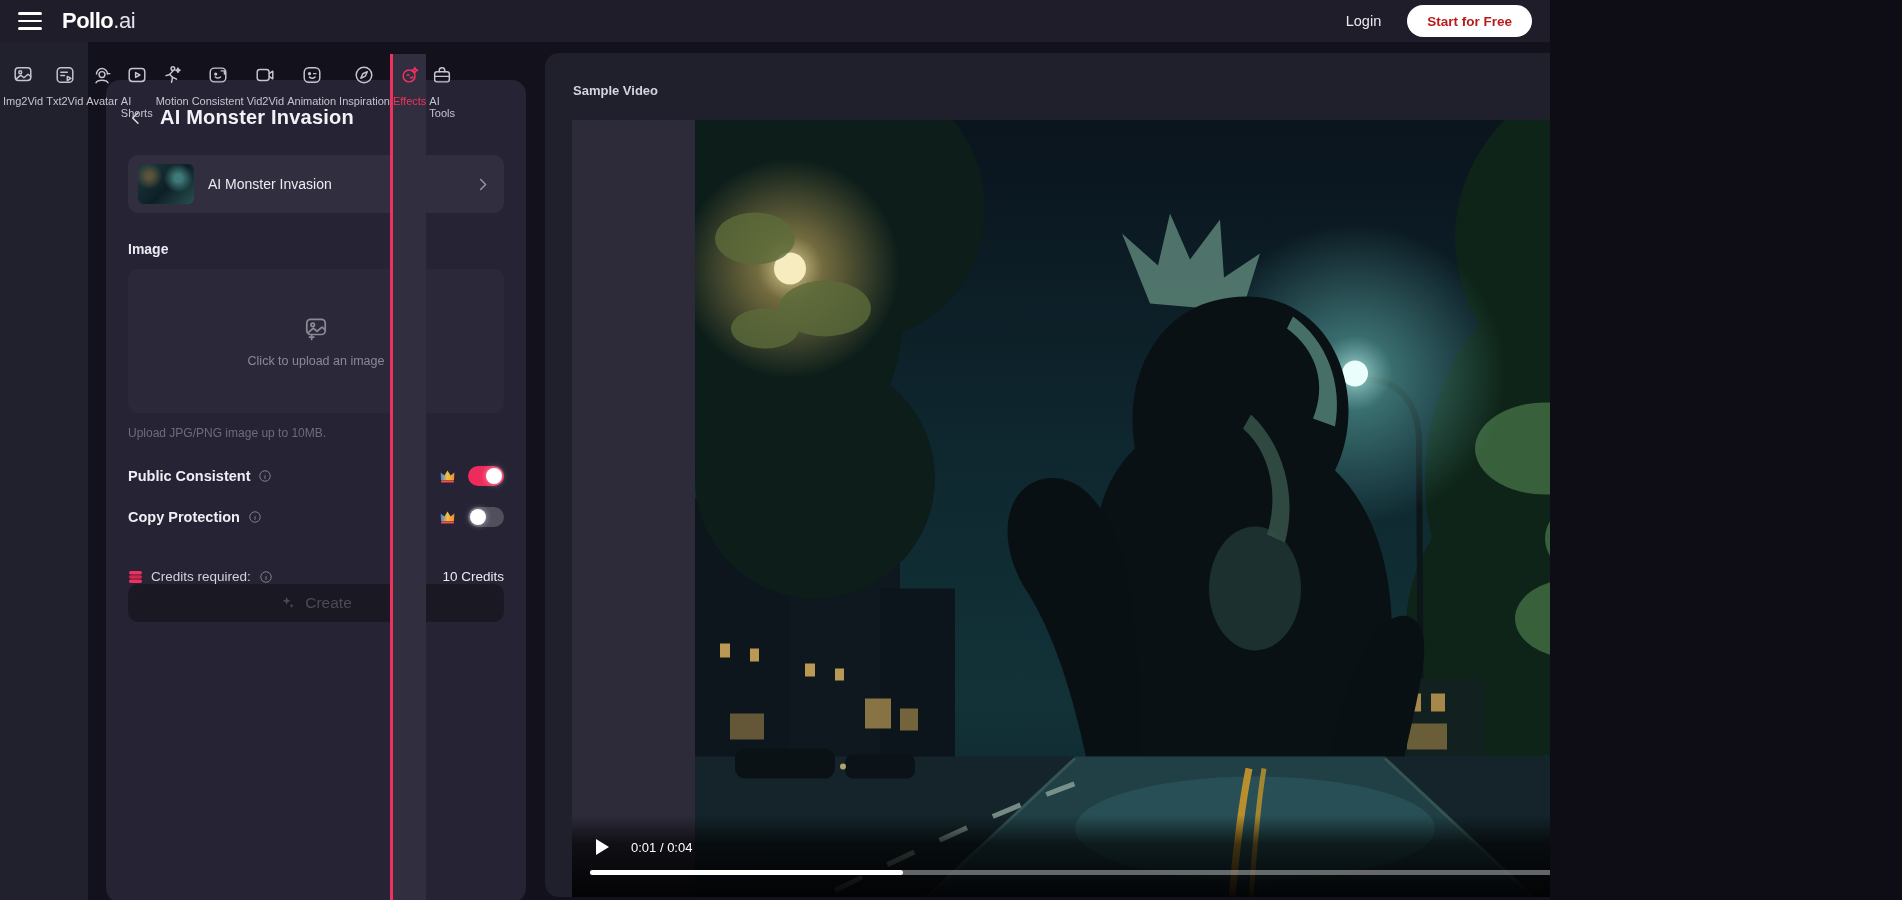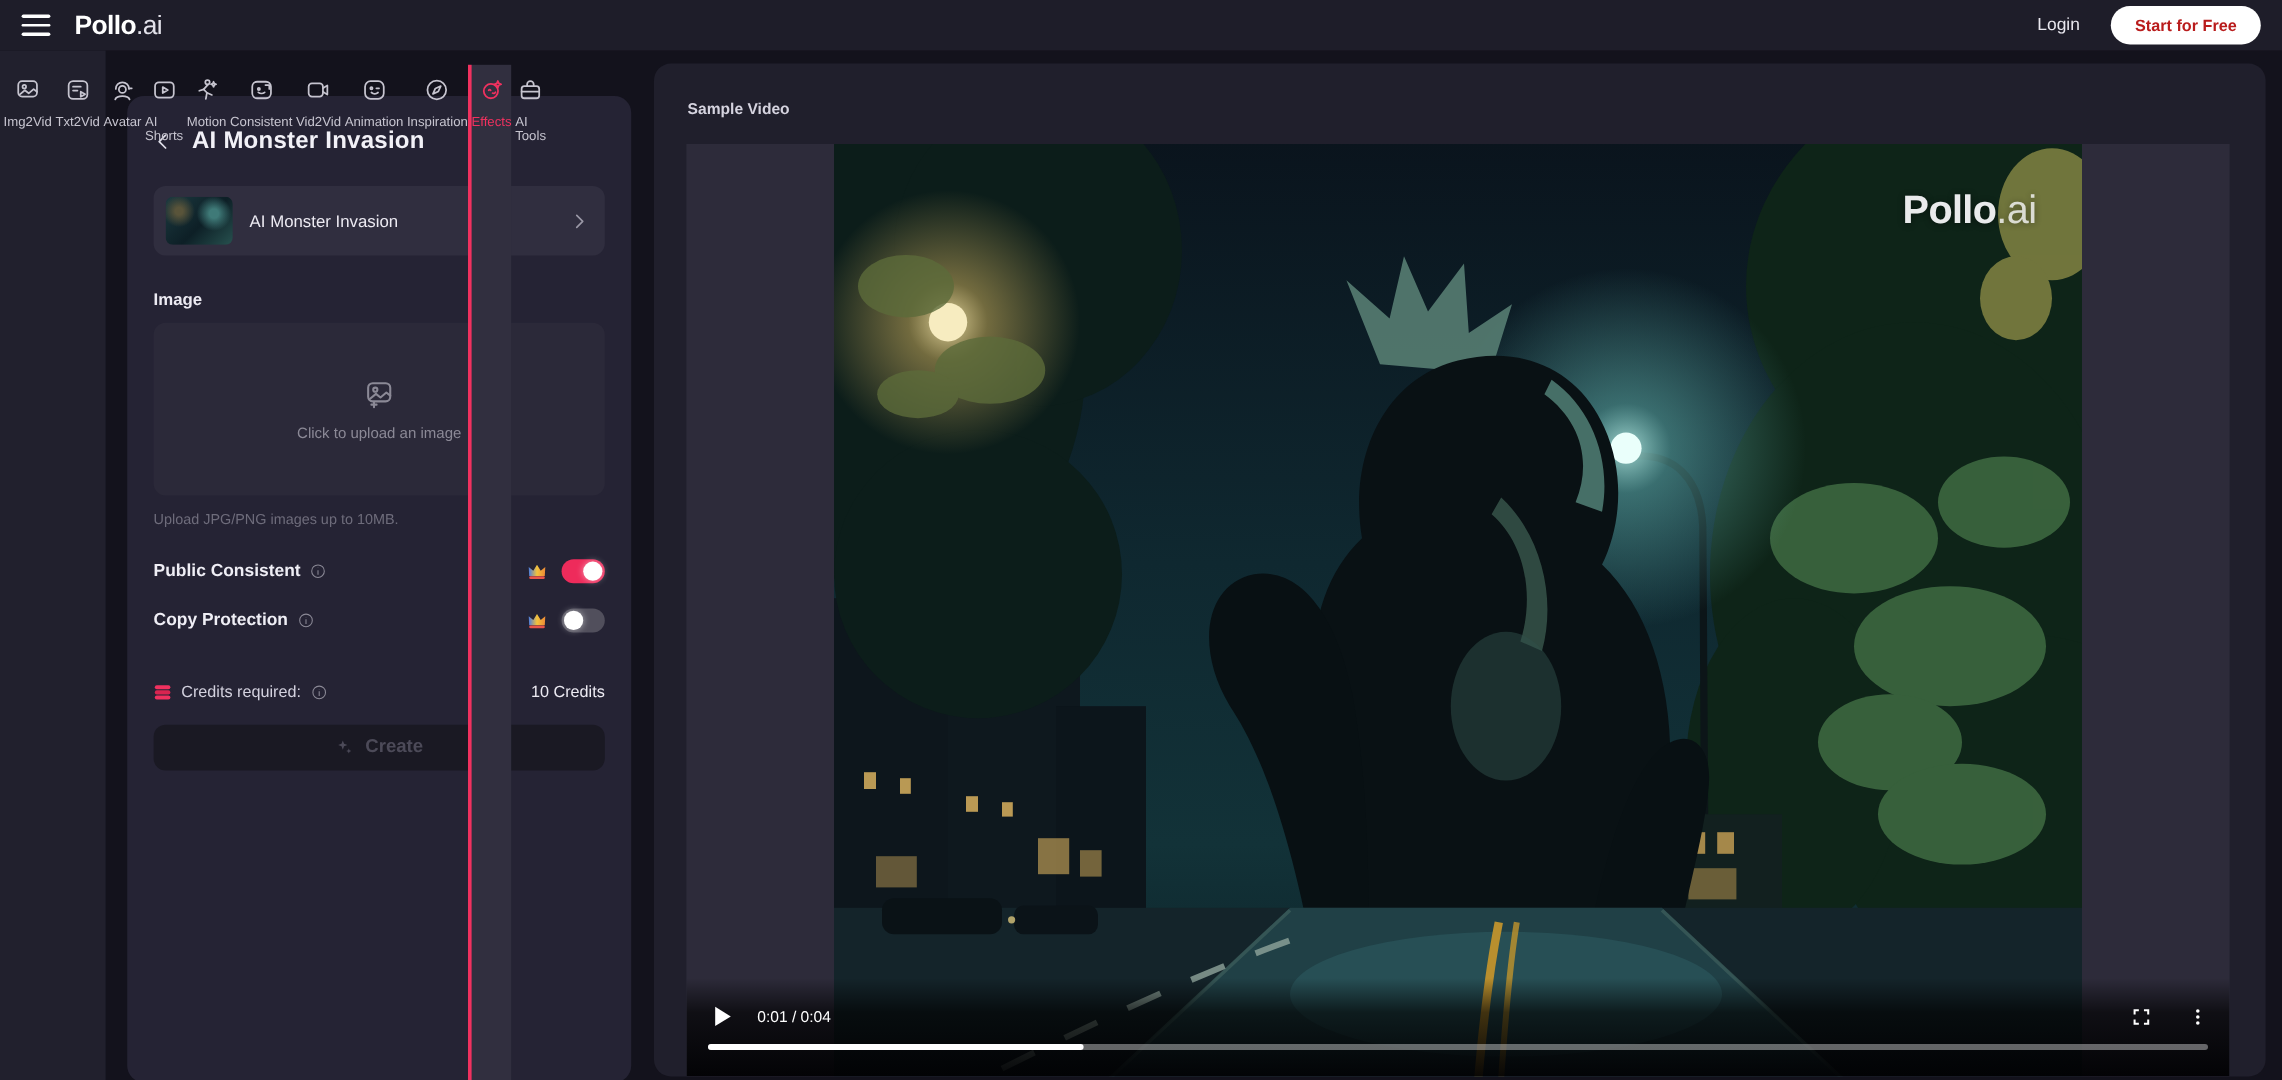--- a/index.html
+++ b/index.html
@@ -1,16 +1,16 @@
 <!DOCTYPE html>
 <html><head>
 <meta charset="utf-8">
 <style>
   html,body{margin:0;padding:0;background:#0e0d15;}
-  .stage{position:relative;width:1902px;height:900px;background:#13121c;overflow:hidden;
+  .stage{position:relative;width:1550px;height:900px;background:#13121c;overflow:hidden;
          font-family:"Liberation Sans","DejaVu Sans",sans-serif;color:#e8e7ee;}
 
   
   .topbar{position:absolute;left:0;top:0;width:100%;height:42px;background:#1e1d29;
           display:flex;align-items:center;padding:0 18px;box-sizing:border-box;z-index:30;}
   .hamburger{width:24px;height:18px;display:flex;flex-direction:column;justify-content:space-between;cursor:pointer;}
   .hamburger span{display:block;height:2.6px;background:#fff;border-radius:2px;}
   .brand{margin-left:20px;font-size:22px;font-weight:800;color:#fff;letter-spacing:-0.5px;}
   .brand .suffix{font-weight:400;color:#e3e2ea;}
   .top-right{margin-left:auto;display:flex;align-items:center;gap:26px;}
@@ -61,22 +61,22 @@
   .crown{display:flex;}
   .toggle{width:36px;height:20px;border-radius:10px;position:relative;cursor:pointer;background:#514f5c;}
   .toggle .knob{position:absolute;top:2px;left:2px;width:16px;height:16px;border-radius:50%;
                 background:#fff;box-shadow:0 0 6px rgba(255,255,255,.55);}
   .toggle.on{background:#ee2b5b;}
   .toggle.on .knob{left:auto;right:2px;}
 
   .credits-row{display:flex;align-items:center;margin-top:42px;font-size:13.5px;color:#d3d1de;}
   .credits-row .coins{display:flex;margin-right:8px;}
   .credits-value{margin-left:auto;color:#eceaf2;}
-  .create-btn{margin-top:20px;height:38px;border-radius:10px;background:#1a1923;color:#4c4a58;
-              font-size:15.5px;font-weight:700;display:flex;align-items:center;justify-content:center;gap:9px;cursor:pointer;}
+  .create-btn{margin-top:0;height:38px;border-radius:10px;background:#1a1923;color:#4c4a58;
+              font-size:15.5px;font-weight:400;display:flex;align-items:center;justify-content:center;gap:9px;cursor:pointer;}
   .create-btn svg{width:16px;height:16px;fill:#4c4a58;}
 
   
   .main-card{position:absolute;left:545px;top:53px;width:1343px;height:844px;border-radius:14px;
              background:#201f2c;z-index:5;overflow:hidden;}
   .section-label{position:absolute;left:28px;top:30px;font-size:13px;font-weight:600;color:#d5d3df;}
   .player{position:absolute;left:27px;top:67px;width:1286px;height:777px;background:#2d2b3a;overflow:hidden;}
   .frame{position:absolute;left:123px;top:0;width:1040px;height:100%;cursor:pointer;}
   .frame svg.scene{position:absolute;inset:0;width:100%;height:100%;}
   .watermark{position:absolute;top:36px;right:38px;font-size:33px;color:rgba(245,245,248,.95);
@@ -228,21 +228,21 @@
     <div class="field-label">Image</div>
     <div class="upload">
       <svg viewBox="0 0 24 24">
         <rect x="3.5" y="4" width="17" height="14" rx="3.5"></rect>
         <circle cx="9" cy="9" r="1.6"></circle>
         <path d="M5 16 l4.5-3.8 3.5 2.8 4.5-3.8 3 2.4"></path>
         <path d="M6 20.5 h4 M8 18.5 v4"></path>
       </svg>
       <div class="upload-text">Click to upload an image</div>
     </div>
-    <div class="hint">Upload JPG/PNG images up to 10MB.</div>
+    <div class="hint">Upload JPG/PNG image up to 10MB.</div>
 
     <div class="toggle-row">
       <div class="toggle-label">Public Consistent</div>
       <div class="info">
         <svg viewBox="0 0 24 24">
             <circle cx="12" cy="12" r="9"></circle>
             <path d="M12 10.5 V17 M12 7.2 v.4"></path>
           </svg>
       </div>
       <div class="row-right">

